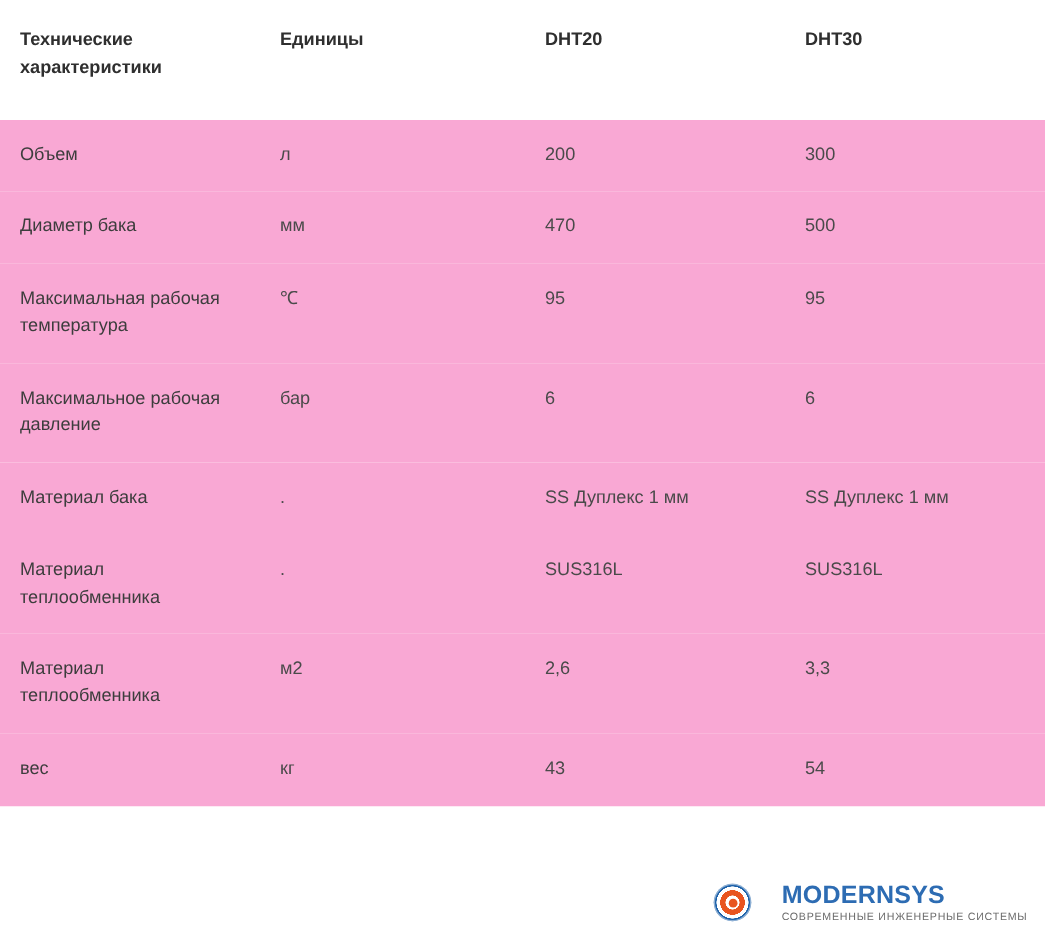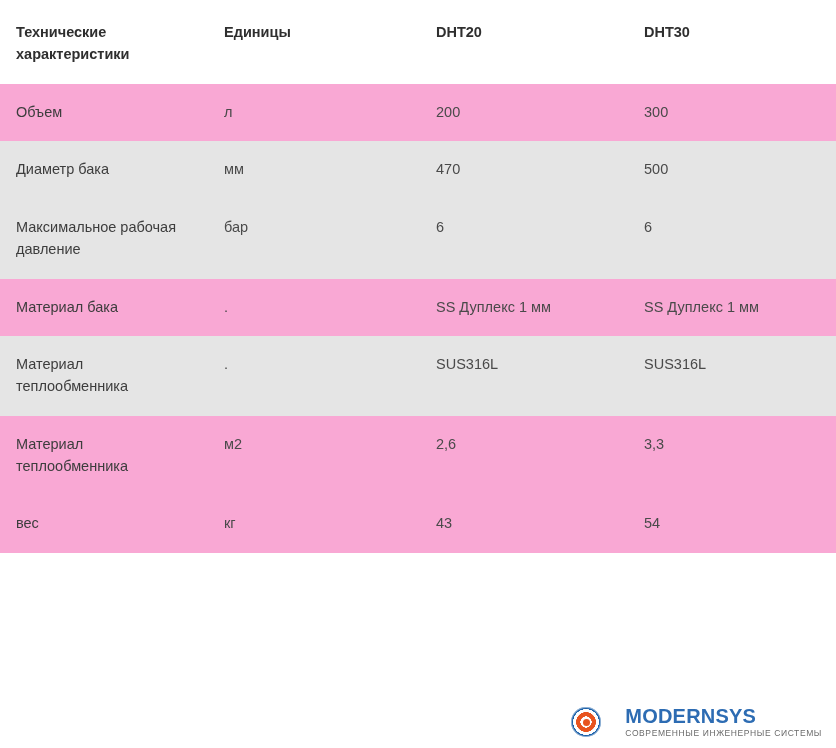--- a/index.html
+++ b/index.html
@@ -32,30 +32,30 @@
     padding: 18px 16px 18px 16px;
     font-size: 14.5px;
     line-height: 1.5;
     font-weight: normal;
   }
   .spec-table thead th {
     font-weight: bold;
     color: #2f2f2f;
     font-size: 14.5px;
     padding-top: 22px;
-    padding-bottom: 18px;
+    padding-bottom: 30px;
   }
   thead tr {
     background: #ffffff;
   }
   tbody tr.odd {
     background: #f9a8d4;
   }
   tbody tr.even {
-    background: #e5e5e5;
+    background: #f9a8d4;
   }
   tbody td {
     color: #4a4a4a;
   }
   tbody td.first-col {
     color: #3d3d3d;
   }
   .row-tall td {
     padding-top: 18px;
     padding-bottom: 18px;
@@ -130,20 +130,26 @@
       <td>л</td>
       <td>200</td>
       <td>300</td>
     </tr>
     <tr class="even">
       <td class="first-col">Диаметр бака</td>
       <td>мм</td>
       <td>470</td>
       <td>500</td>
     </tr>
+    <tr class="odd row-tall">
+      <td class="first-col">Максимальная рабочая температура</td>
+      <td>℃</td>
+      <td>95</td>
+      <td>95</td>
+    </tr>
     <tr class="even row-tall">
       <td class="first-col">Максимальное рабочая давление</td>
       <td>бар</td>
       <td>6</td>
       <td>6</td>
     </tr>
     <tr class="odd">
       <td class="first-col">Материал бака</td>
       <td>.</td>
       <td>SS Дуплекс 1 мм</td>

